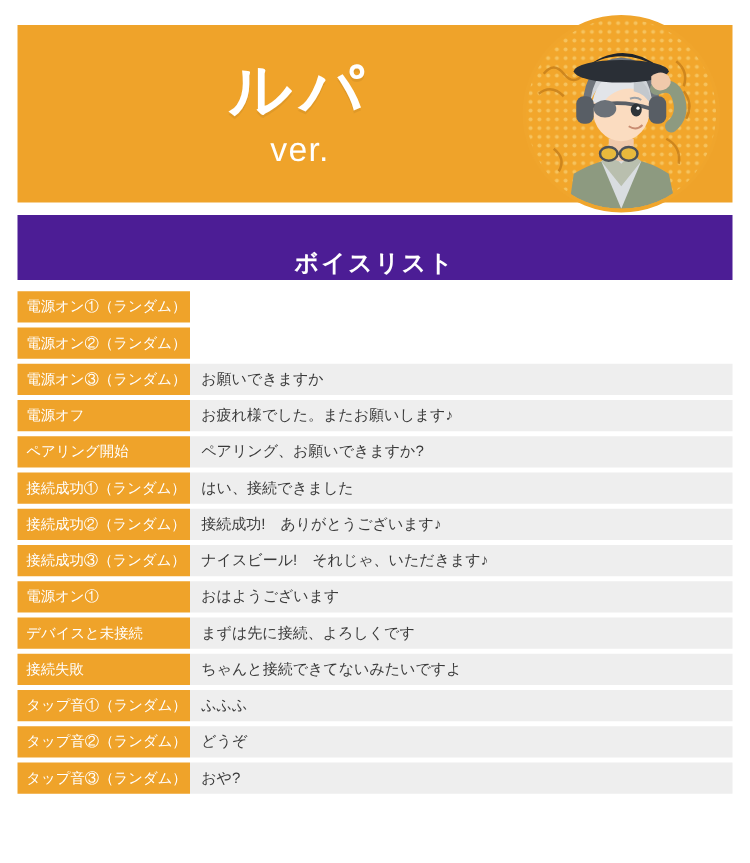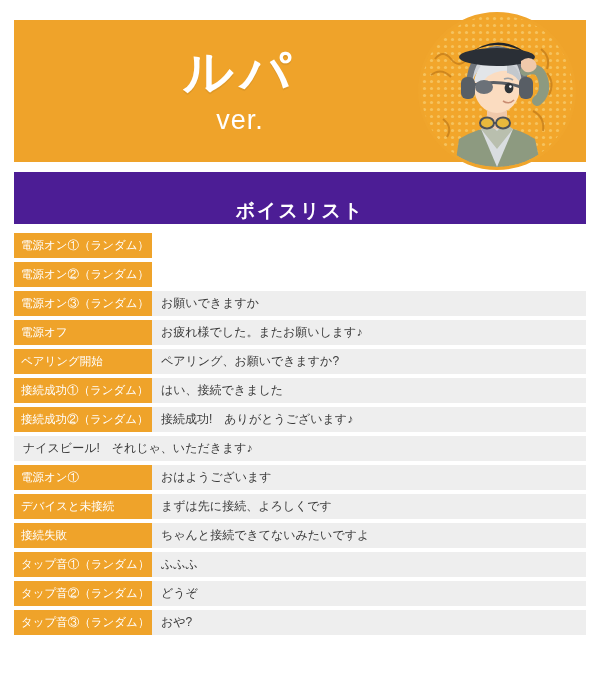--- a/index.html
+++ b/index.html
@@ -235,20 +235,21 @@
       <div class="voice-key">接続成功①（ランダム）</div>
       <div class="voice-val">はい、接続できました</div>
     </div>
 
     <div class="voice-row">
       <div class="voice-key">接続成功②（ランダム）</div>
       <div class="voice-val">接続成功!　ありがとうございます♪</div>
     </div>
 
     <div class="voice-row">
+      <div class="voice-key">接続成功③（ランダム）</div>
       <div class="voice-val">ナイスビール!　それじゃ、いただきます♪</div>
     </div>
 
     <div class="voice-row">
       <div class="voice-key">電源オン①</div>
       <div class="voice-val">おはようございます</div>
     </div>
 
     <div class="voice-row">
       <div class="voice-key">デバイスと未接続</div>

